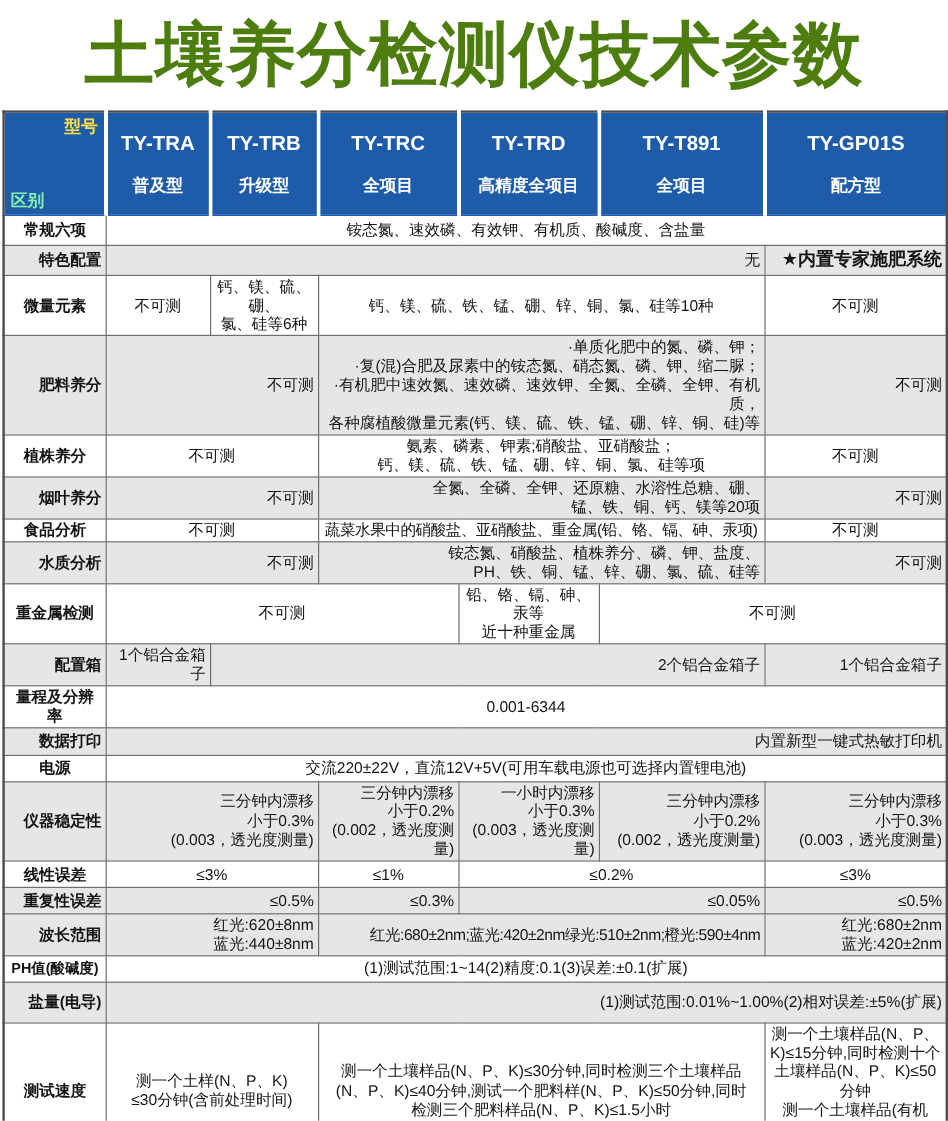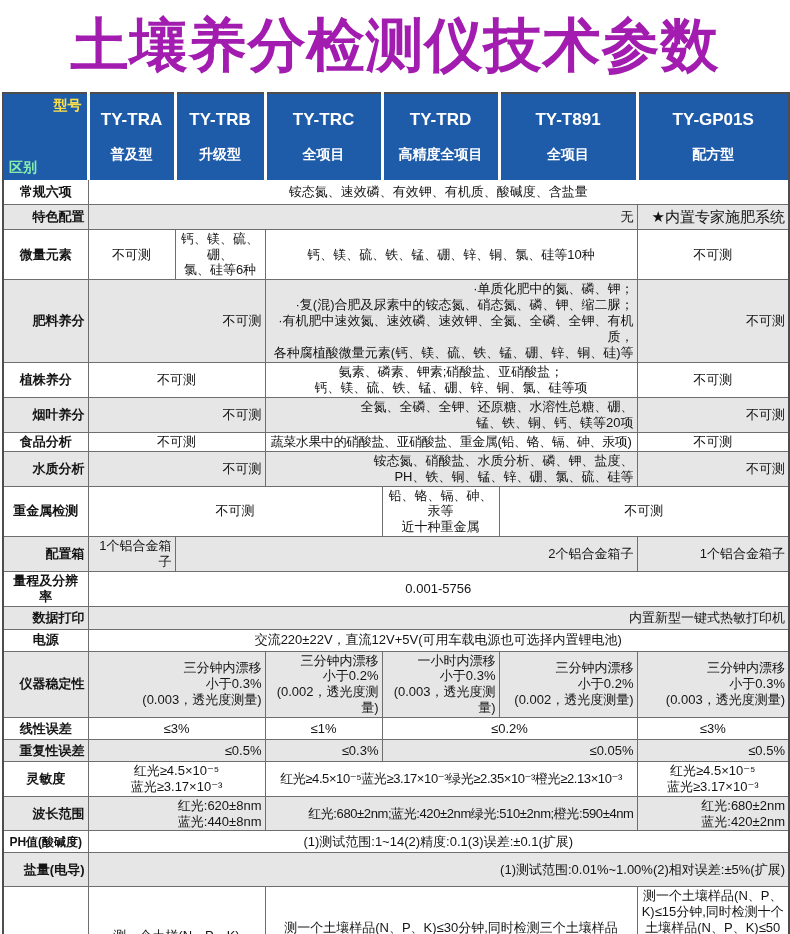--- a/index.html
+++ b/index.html
@@ -5,21 +5,21 @@
   * { box-sizing: border-box; }
   html, body {
     margin: 0; padding: 0;
     width: 790px; height: 934px;
     background: #ffffff;
     font-family: "Liberation Sans", "DejaVu Sans", sans-serif;
   }
   .title {
     width: 790px; height: 92px;
     display: flex; align-items: center; justify-content: center;
-    font-size: 58px; font-weight: 900; color: #a21caf;
+    font-size: 58px; font-weight: 900; color: #4d7c0f;
     letter-spacing: 1px; white-space: nowrap;
   }
   table.spec {
     width: 786px; margin: 0 2px;
     border-collapse: collapse; table-layout: fixed;
     border: 2px solid #4d4d4d;
   }
   table.spec td, table.spec th {
     border: 1px solid #6e6e6e;
     padding: 1px 3px;
@@ -106,21 +106,21 @@
   </tr>
 
   <tr class="w" style="height:25px">
     <td class="label-cell">常规六项</td>
     <td colspan="6">铵态氮、速效磷、有效钾、有机质、酸碱度、含盐量</td>
   </tr>
 
   <tr class="g" style="height:25px">
     <td class="label-cell">特色配置</td>
     <td colspan="5">无</td>
-    <td class="red" style="font-size:15px;font-weight:400"><span>★</span><span>内置专家施肥系统</span></td>
+    <td class="red" style="font-size:15px;font-weight:700"><span>★</span><span>内置专家施肥系统</span></td>
   </tr>
 
   <tr class="w" style="height:39px">
     <td class="label-cell">微量元素</td>
     <td>不可测</td>
     <td class="red small">钙、镁、硫、硼、
 氯、硅等6种</td>
     <td colspan="3" class="red">钙、镁、硫、铁、锰、硼、锌、铜、氯、硅等10种</td>
     <td>不可测</td>
   </tr>
@@ -154,21 +154,21 @@
   <tr class="w" style="height:15px">
     <td class="label-cell">食品分析</td>
     <td colspan="2">不可测</td>
     <td colspan="3" class="red tight">蔬菜水果中的硝酸盐、亚硝酸盐、重金属(铅、铬、镉、砷、汞项)</td>
     <td>不可测</td>
   </tr>
 
   <tr class="g" style="height:35px">
     <td class="label-cell">水质分析</td>
     <td colspan="2">不可测</td>
-    <td colspan="3" class="red small">铵态氮、硝酸盐、水质分析、磷、钾、盐度、
+    <td colspan="3" class="red small">铵态氮、硝酸盐、植株养分、磷、钾、盐度、
 PH、铁、铜、锰、锌、硼、氯、硫、硅等</td>
     <td>不可测</td>
   </tr>
 
   <tr class="w" style="height:37px">
     <td class="label-cell">重金属检测</td>
     <td colspan="3">不可测</td>
     <td class="red small">铅、铬、镉、砷、汞等
 近十种重金属</td>
     <td colspan="2">不可测</td>
@@ -176,21 +176,21 @@
 
   <tr class="g" style="height:25px">
     <td class="label-cell">配置箱</td>
     <td>1个铝合金箱子</td>
     <td colspan="4" class="red">2个铝合金箱子</td>
     <td>1个铝合金箱子</td>
   </tr>
 
   <tr class="w" style="height:23px">
     <td class="label-cell">量程及分辨率</td>
-    <td colspan="6">0.001-5756</td>
+    <td colspan="6">0.001-6344</td>
   </tr>
 
   <tr class="g" style="height:23px">
     <td class="label-cell">数据打印</td>
     <td colspan="6">内置新型一键式热敏打印机</td>
   </tr>
 
   <tr class="w" style="height:22px">
     <td class="label-cell">电源</td>
     <td colspan="6">交流220±22V，直流12V+5V(可用车载电源也可选择内置锂电池)</td>
@@ -224,28 +224,20 @@
   </tr>
 
   <tr class="g" style="height:22px">
     <td class="label-cell">重复性误差</td>
     <td colspan="2">≤0.5%</td>
     <td>≤0.3%</td>
     <td colspan="2" class="red">≤0.05%</td>
     <td>≤0.5%</td>
   </tr>
 
-  <tr class="w" style="height:32px">
-    <td class="label-cell">灵敏度</td>
-    <td colspan="2" class="small">红光≥4.5×10⁻⁵
-蓝光≥3.17×10⁻³</td>
-    <td colspan="3" class="red tight">红光≥4.5×10⁻⁵蓝光≥3.17×10⁻³绿光≥2.35×10⁻³橙光≥2.13×10⁻³</td>
-    <td class="small">红光≥4.5×10⁻⁵
-蓝光≥3.17×10⁻³</td>
-  </tr>
 
   <tr class="g" style="height:32px">
     <td class="label-cell">波长范围</td>
     <td colspan="2" class="small">红光:620±8nm
 蓝光:440±8nm</td>
     <td colspan="3" class="red tight">红光:680±2nm;蓝光:420±2nm绿光:510±2nm;橙光:590±4nm</td>
     <td class="small">红光:680±2nm
 蓝光:420±2nm</td>
   </tr>
 

